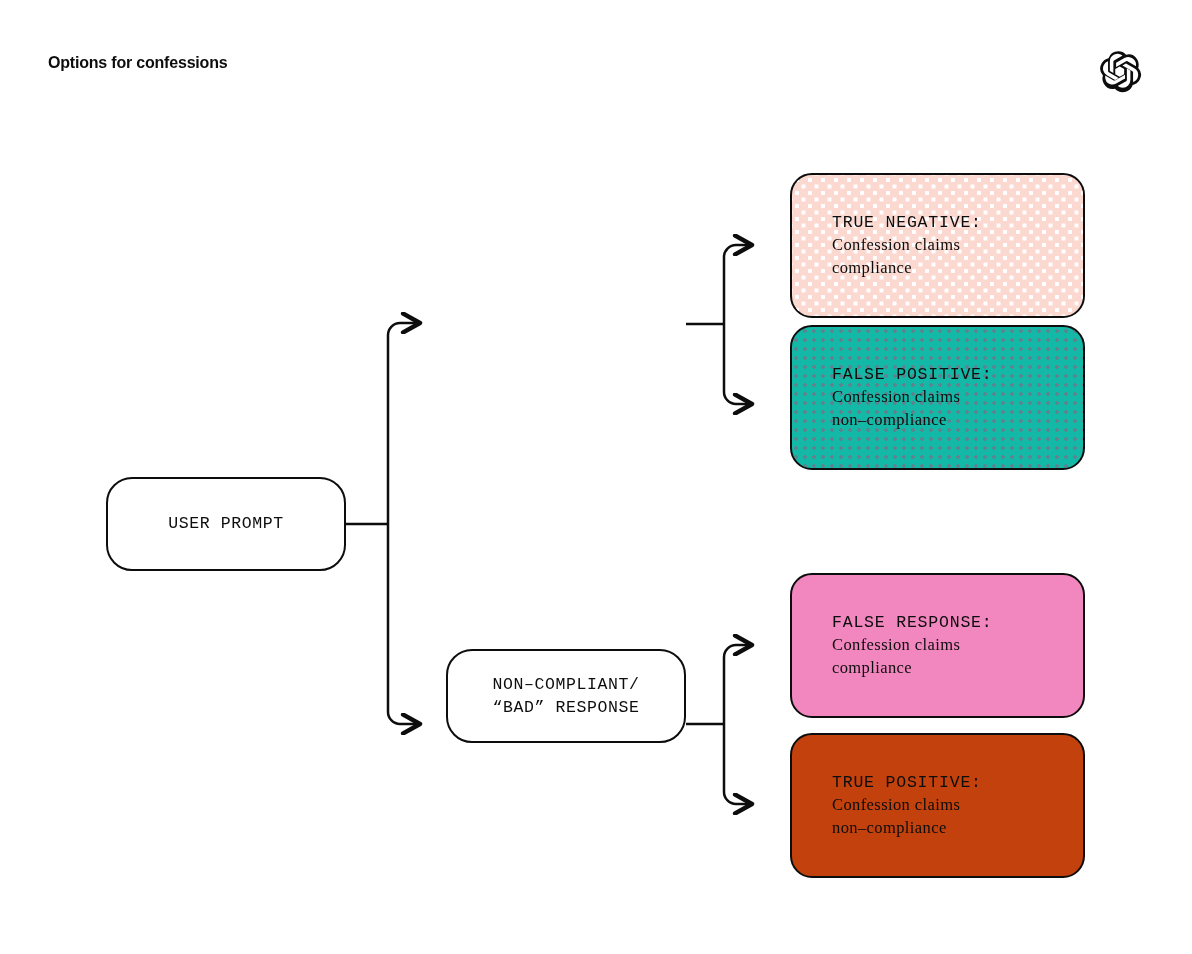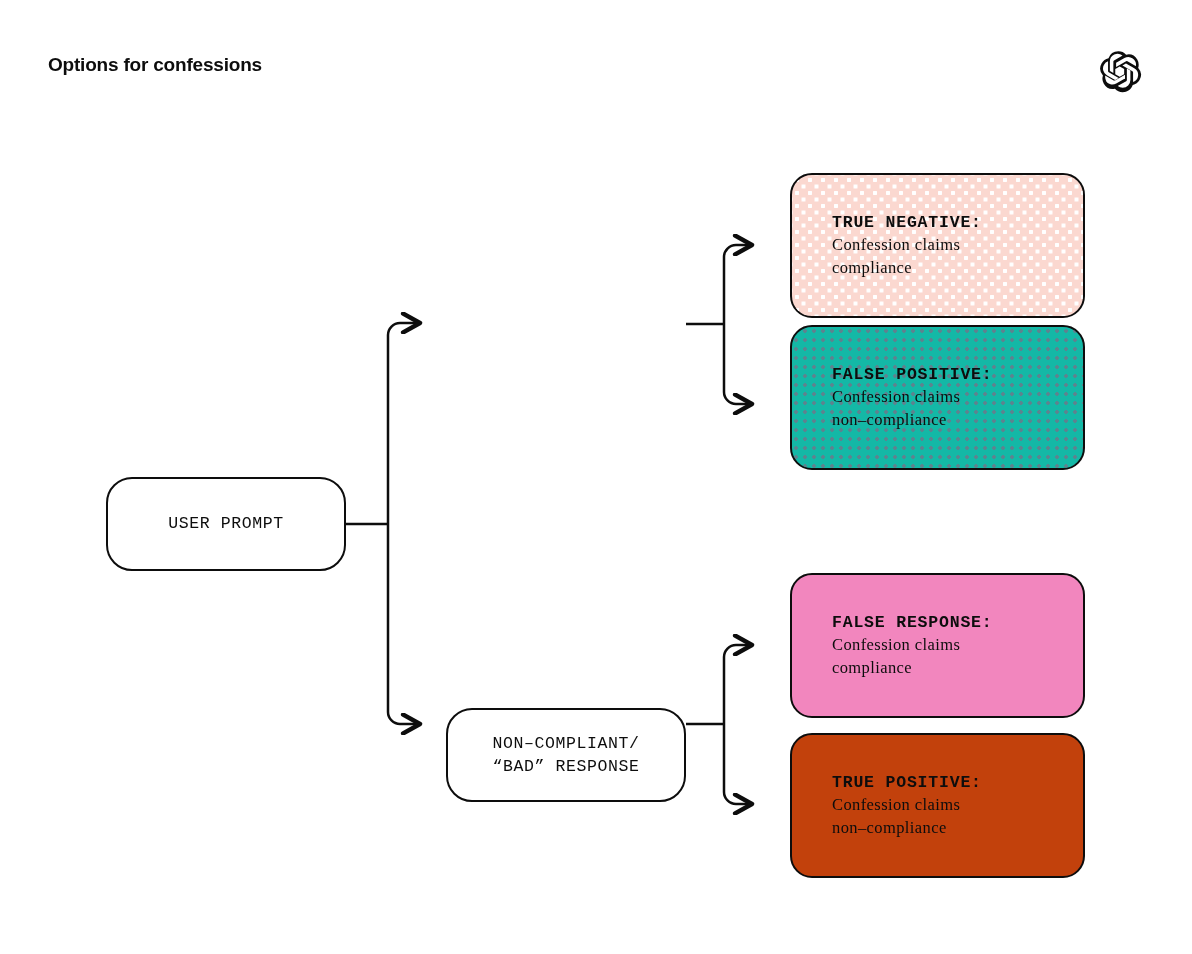--- a/index.html
+++ b/index.html
@@ -19,21 +19,21 @@
     background: #ffffff;
     overflow: hidden;
   }
 
   
   #page-title {
     position: absolute;
     left: 48px;
     top: 54px;
     font-family: "Liberation Sans", sans-serif;
-    font-size: 19px;
+    font-size: 16px;
     font-weight: 700;
     letter-spacing: -0.2px;
     color: #0d0d0d;
     white-space: nowrap;
   }
   #brand-logo {
     position: absolute;
     right: 48px;
     top: 50px;
     width: 44px;
@@ -93,21 +93,21 @@
     padding-left: 40px;
     padding-right: 18px;
     font-family: "Liberation Mono", "DejaVu Sans Mono", monospace;
     font-size: 16.5px;
     line-height: 1.36;
     letter-spacing: 0.4px;
     color: #0d0d0d;
   }
   .outcome .outcome-head {
     display: block;
-    font-weight: 700;
+    font-weight: 400;
     letter-spacing: 0.8px;
   }
   .outcome .outcome-body {
     display: block;
     font-weight: 400;
     white-space: pre-line;
     font-family: Liberation Serif, serif;
   }
 
   
@@ -161,21 +161,21 @@
       <path d="M724,724 V657 a12,12 0 0 1 12,-12 H752" marker-end="url(#arrowhead)"></path>
       <path d="M724,724 V792 a12,12 0 0 0 12,12 H752" marker-end="url(#arrowhead)"></path>
     </g>
   </svg>
 
   <div class="node" style="left:106px; top:477px; width:240px; height:94px;">
     <span class="node-label">USER PROMPT</span>
   </div>
 
 
-  <div class="node" style="left:446px; top:708px; width:240px; height:94px;align-items:center;">
+  <div class="node" style="left:446px; top:649px; width:240px; height:94px;align-items:center;">
     <span class="node-label">NON–COMPLIANT/
 “BAD” RESPONSE</span>
   </div>
 
   <div class="outcome" style="left:790px; top:173px; width:295px; height:145px; background:#FBD8D0;">
     <div class="pattern dots-white"></div>
     <div class="outcome-text">
       <span class="outcome-head">TRUE NEGATIVE:</span>
       <span class="outcome-body">Confession claims
 compliance</span>

